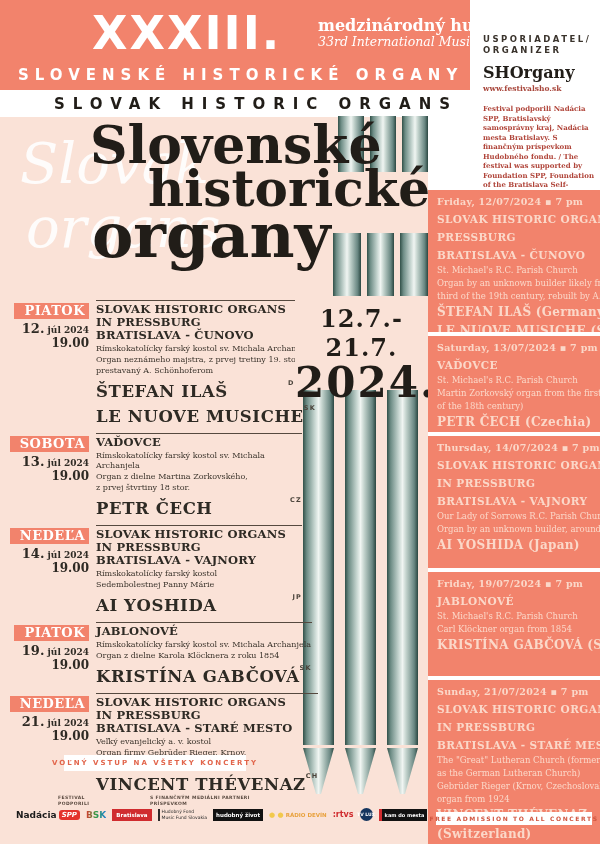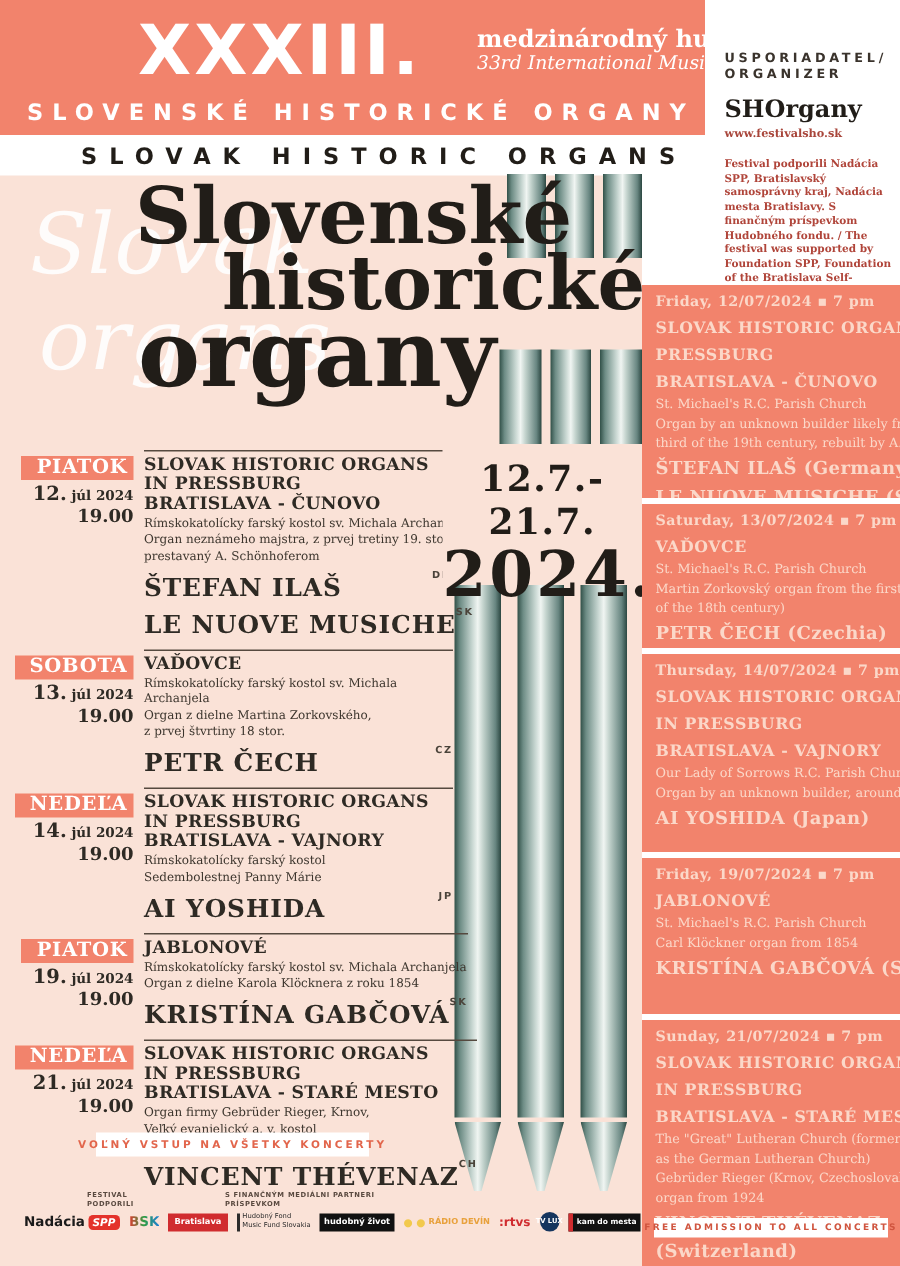--- a/index.html
+++ b/index.html
@@ -286,22 +286,22 @@
         <div class="e-date"><span class="dnum">21.</span> <span>júl 2024</span></div>
         <div class="e-time">19.00</div>
       </div>
       <div class="entry-body">
         <div class="e-title">
             <div>SLOVAK HISTORIC ORGANS</div>
             <div>IN PRESSBURG</div>
             <div>BRATISLAVA - STARÉ MESTO</div>
           </div>
         <div class="e-details">
+            <div class="e-detail">Veľký evanjelický a. v. kostol</div>
             <div class="e-detail">Organ firmy Gebrüder Rieger, Krnov,</div>
-            <div class="e-detail">Veľký evanjelický a. v. kostol</div>
             <div class="e-detail">Československo, z roku 1924</div>
           </div>
         <div class="artist-row">
           <span class="artist-name">VINCENT THÉVENAZ</span>
           <span class="artist-code">CH</span>
         </div>
       </div>
     </div>
 
   </div>

